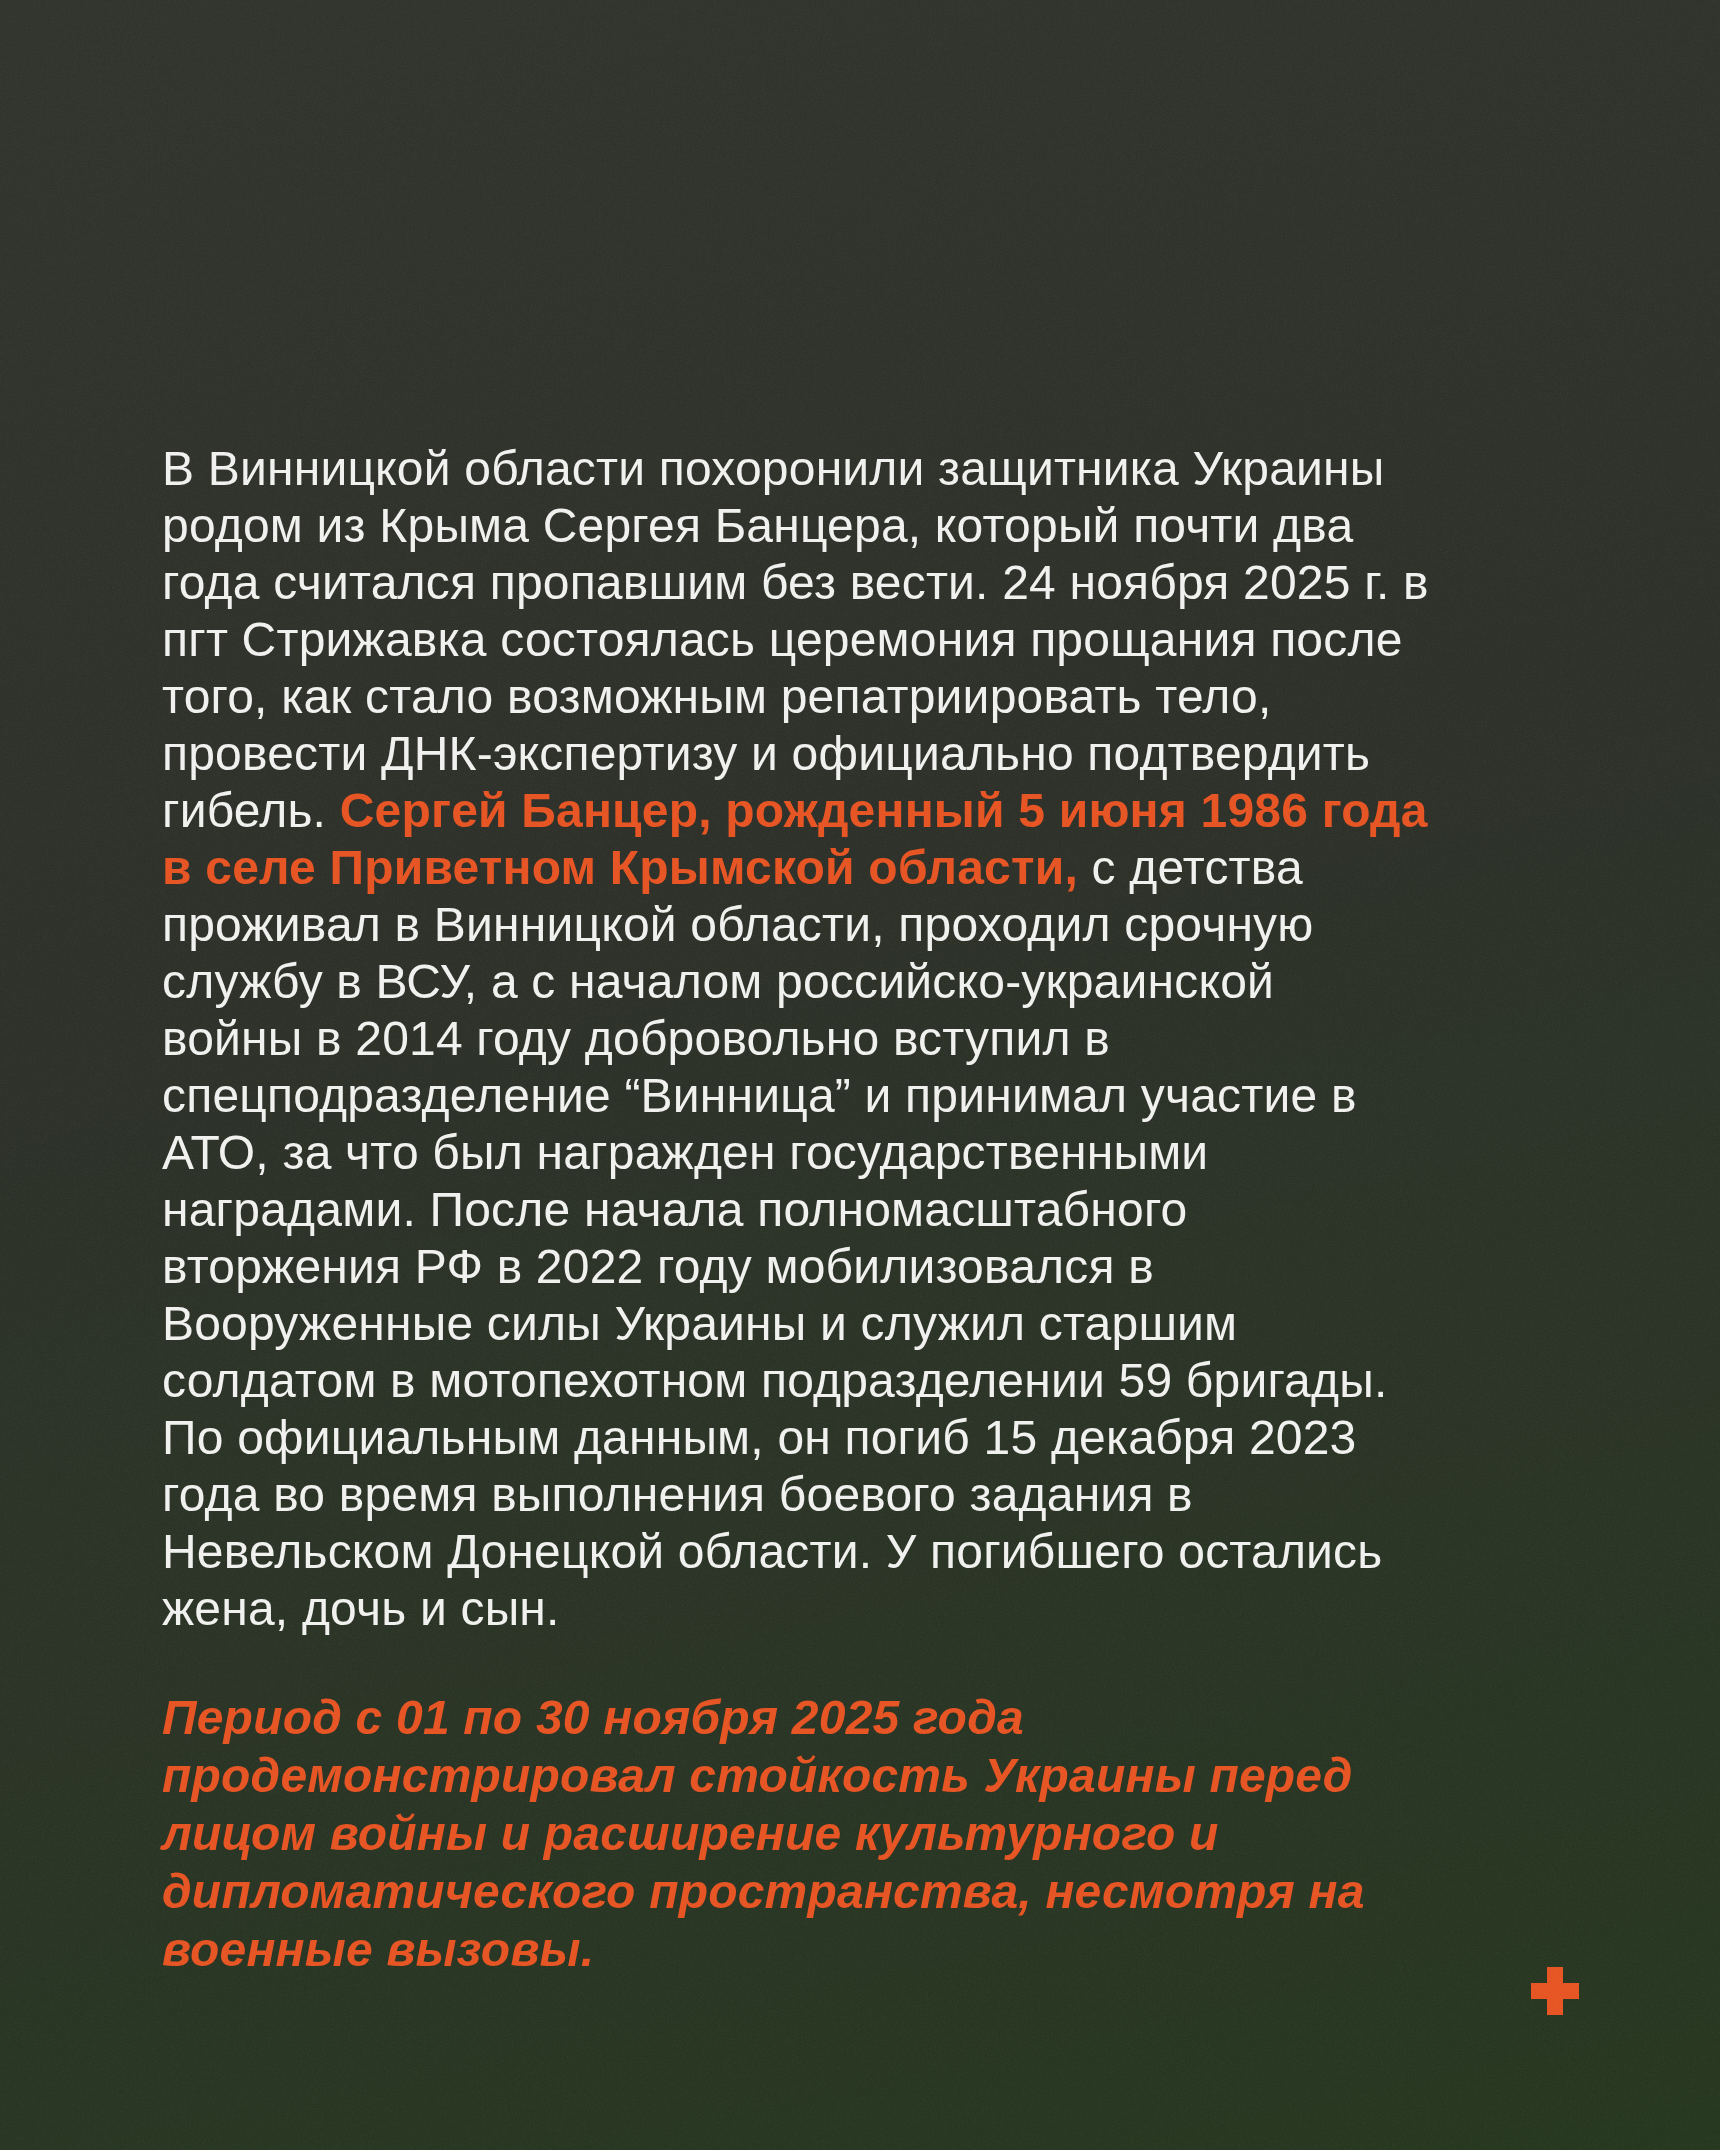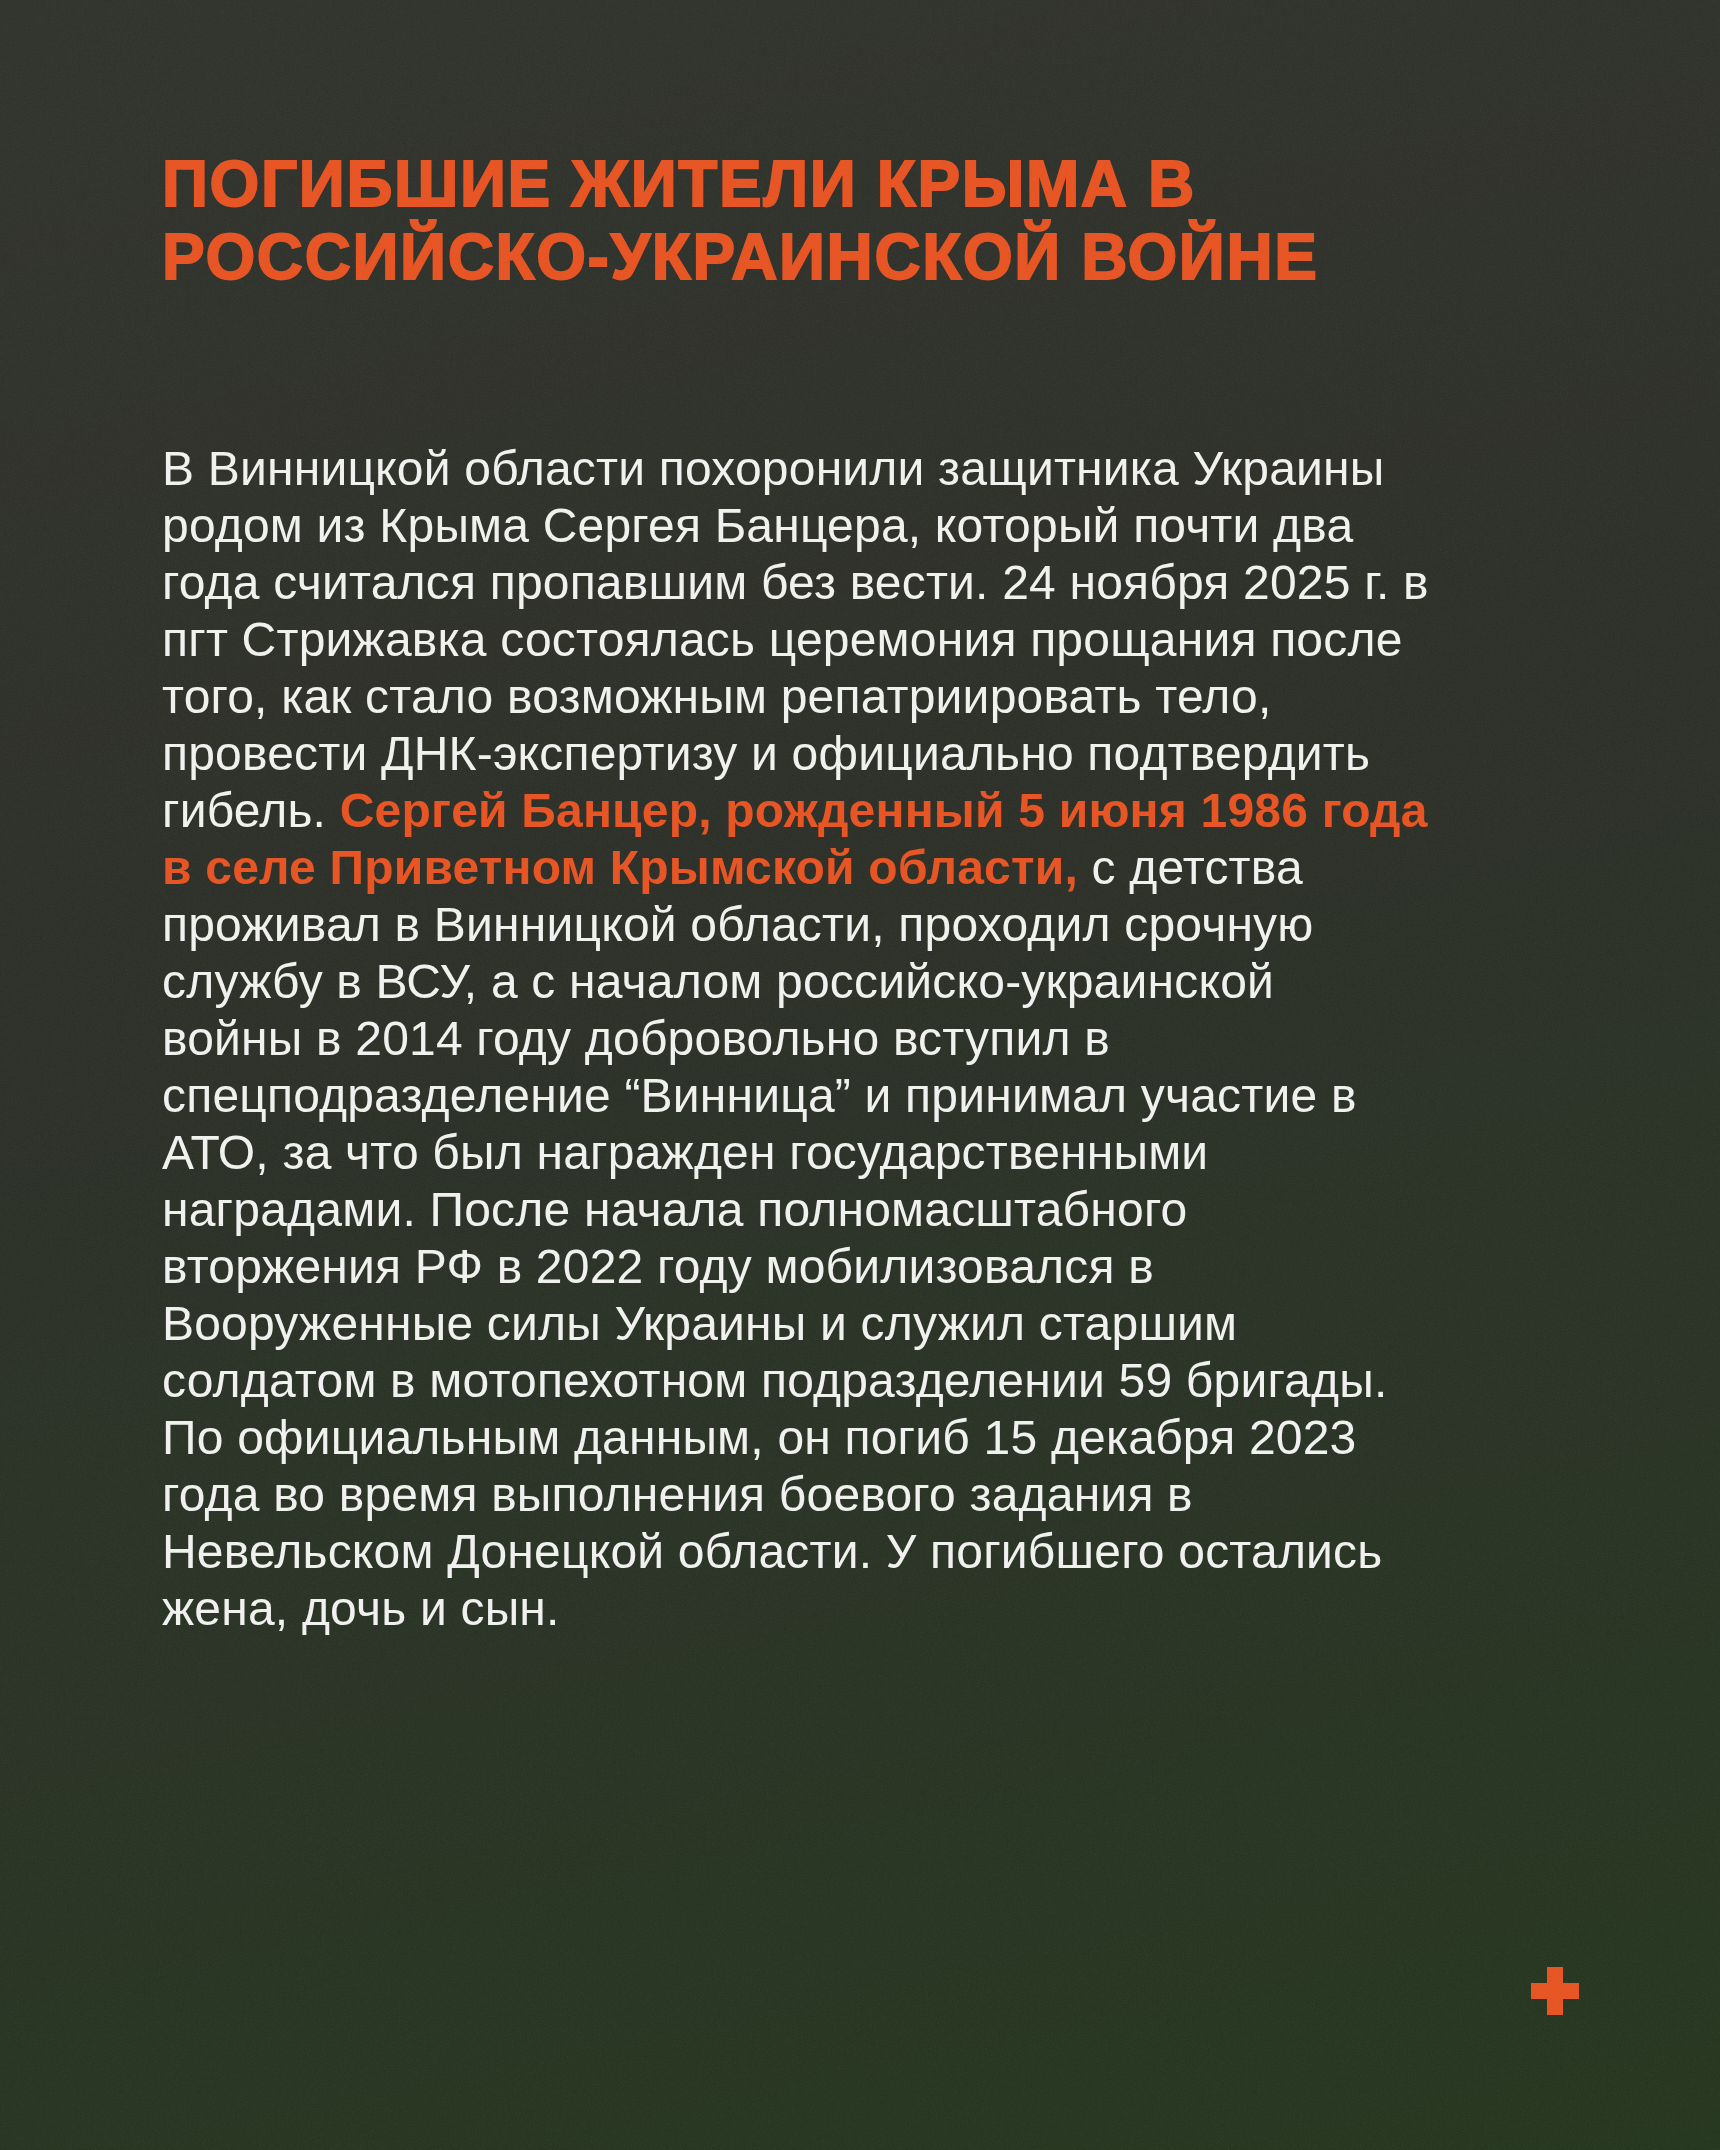--- a/index.html
+++ b/index.html
@@ -69,22 +69,20 @@
 <svg class="grain" xmlns="http://www.w3.org/2000/svg" width="1721" height="2151" viewBox="0 0 2160 2700">
   <filter id="grainFilter">
     <feTurbulence type="fractalNoise" baseFrequency="0.9" numOctaves="2" stitchTiles="stitch"></feTurbulence>
     <feColorMatrix type="saturate" values="0"></feColorMatrix>
   </filter>
   <rect width="100%" height="100%" filter="url(#grainFilter)"></rect>
 </svg>
 
 <div class="content">
 
-  <h1 class="title">ПОГИБШИЕ ЖИТЕЛИ КРЫМА В
-РОССИЙСКО-УКРАИНСКОЙ ВОЙНЕ</h1>
 
   <p class="body-text"><span>В Винницкой области похоронили защитника Украины
 родом из Крыма Сергея Банцера, который почти два
 года считался пропавшим без вести. 24 ноября 2025 г. в
 пгт Стрижавка состоялась церемония прощания после
 того, как стало возможным репатриировать тело,
 провести ДНК-экспертизу и официально подтвердить
 гибель. </span><span class="highlight">Сергей Банцер, рожденный 5 июня 1986 года
 в селе Приветном Крымской области,</span><span> с детства
 проживал в Винницкой области, проходил срочную
@@ -94,20 +92,25 @@
 АТО, за что был награжден государственными
 наградами. После начала полномасштабного
 вторжения РФ в 2022 году мобилизовался в
 Вооруженные силы Украины и служил старшим
 солдатом в мотопехотном подразделении 59 бригады.
 По официальным данным, он погиб 15 декабря 2023
 года во время выполнения боевого задания в
 Невельском Донецкой области. У погибшего остались
 жена, дочь и сын.</span></p>
 
+  <p class="summary-text">Период с 01 по 30 ноября 2025 года
+продемонстрировал стойкость Украины перед
+лицом войны и расширение культурного и
+дипломатического пространства, несмотря на
+военные вызовы.</p>
 
   <div class="plus-icon">
     <div class="bar-h"></div>
     <div class="bar-v"></div>
   </div>
 
 </div>
 
 
 </body></html>

